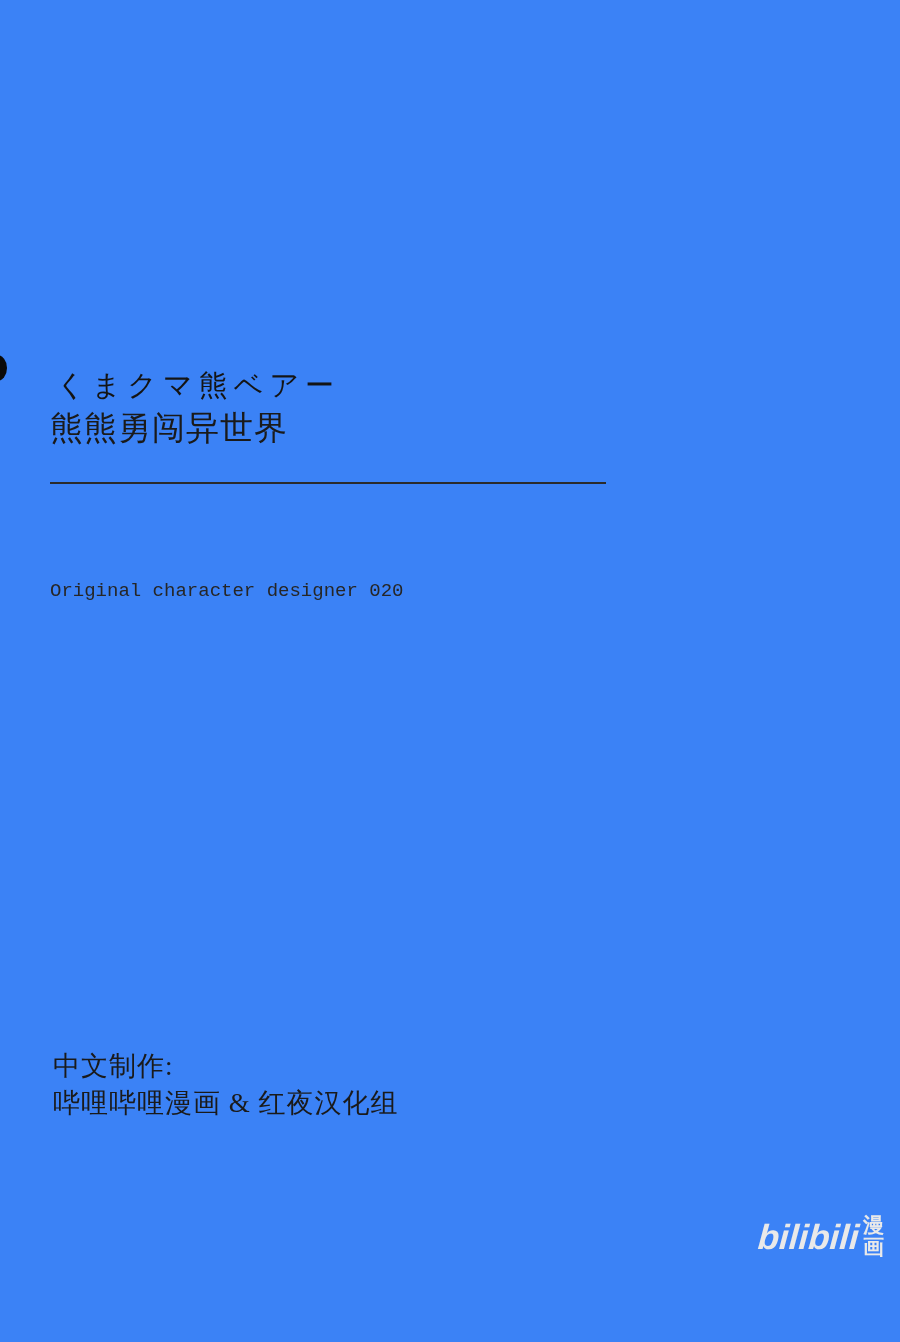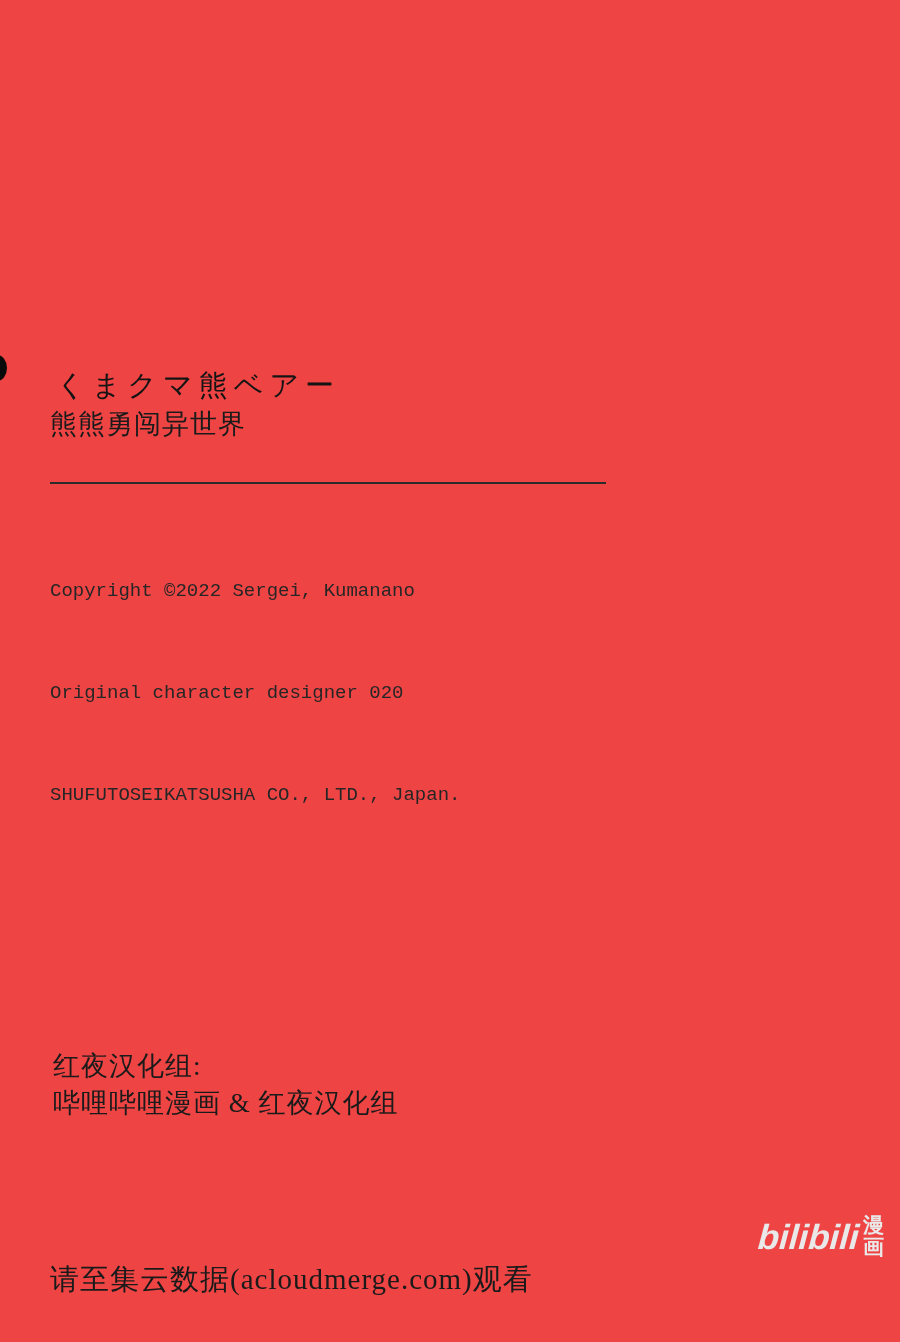--- a/index.html
+++ b/index.html
@@ -4,21 +4,21 @@
 <style>
   html, body {
     margin: 0;
     padding: 0;
     background: #ffffff;
   }
   .page {
     position: relative;
     width: 900px;
     height: 1342px;
-    background: #ef4444;
+    background: #3b82f6;
     overflow: hidden;
     font-family: "Liberation Serif", "DejaVu Serif", serif;
     color: #1f1f1f;
   }
   
   .edge-dot {
     position: absolute;
     left: -13px;
     top: 355px;
     width: 20px;
@@ -32,21 +32,21 @@
     top: 366px;
     font-size: 29px;
     letter-spacing: 6px;
     color: #141414;
     white-space: nowrap;
   }
   .title-zh {
     position: absolute;
     left: 50px;
     top: 406px;
-    font-size: 27px;
+    font-size: 33px;
     letter-spacing: 1px;
     color: #1a1a1a;
     white-space: nowrap;
   }
   .divider {
     position: absolute;
     left: 50px;
     top: 482px;
     width: 556px;
     height: 0;
@@ -114,35 +114,32 @@
 <div class="page">
 
   <div class="edge-dot"></div>
 
   <div class="title-ja">くまクマ熊ベアー</div>
   <div class="title-zh">熊熊勇闯异世界</div>
 
   <div class="divider"></div>
 
   <div class="copyright">
-    <div>Copyright ©2022 Sergei, Kumanano</div>
     <div>Original character designer 020</div>
-    <div>SHUFUTOSEIKATSUSHA CO., LTD., Japan.</div>
     
     
   </div>
 
   <div class="credits">
-    <div>红夜汉化组:</div>
+    <div>中文制作:</div>
     <div>哔哩哔哩漫画 &amp; 红夜汉化组</div>
   </div>
 
   <div class="watermark">
     <span class="logo-text">bilibili</span>
     <span class="logo-suffix">
       <span>漫</span>
       <span>画</span>
     </span>
   </div>
 
-  <div class="footer-notice">请至集云数据(acloudmerge.com)观看</div>
 
 </div>
 
 </body></html>

